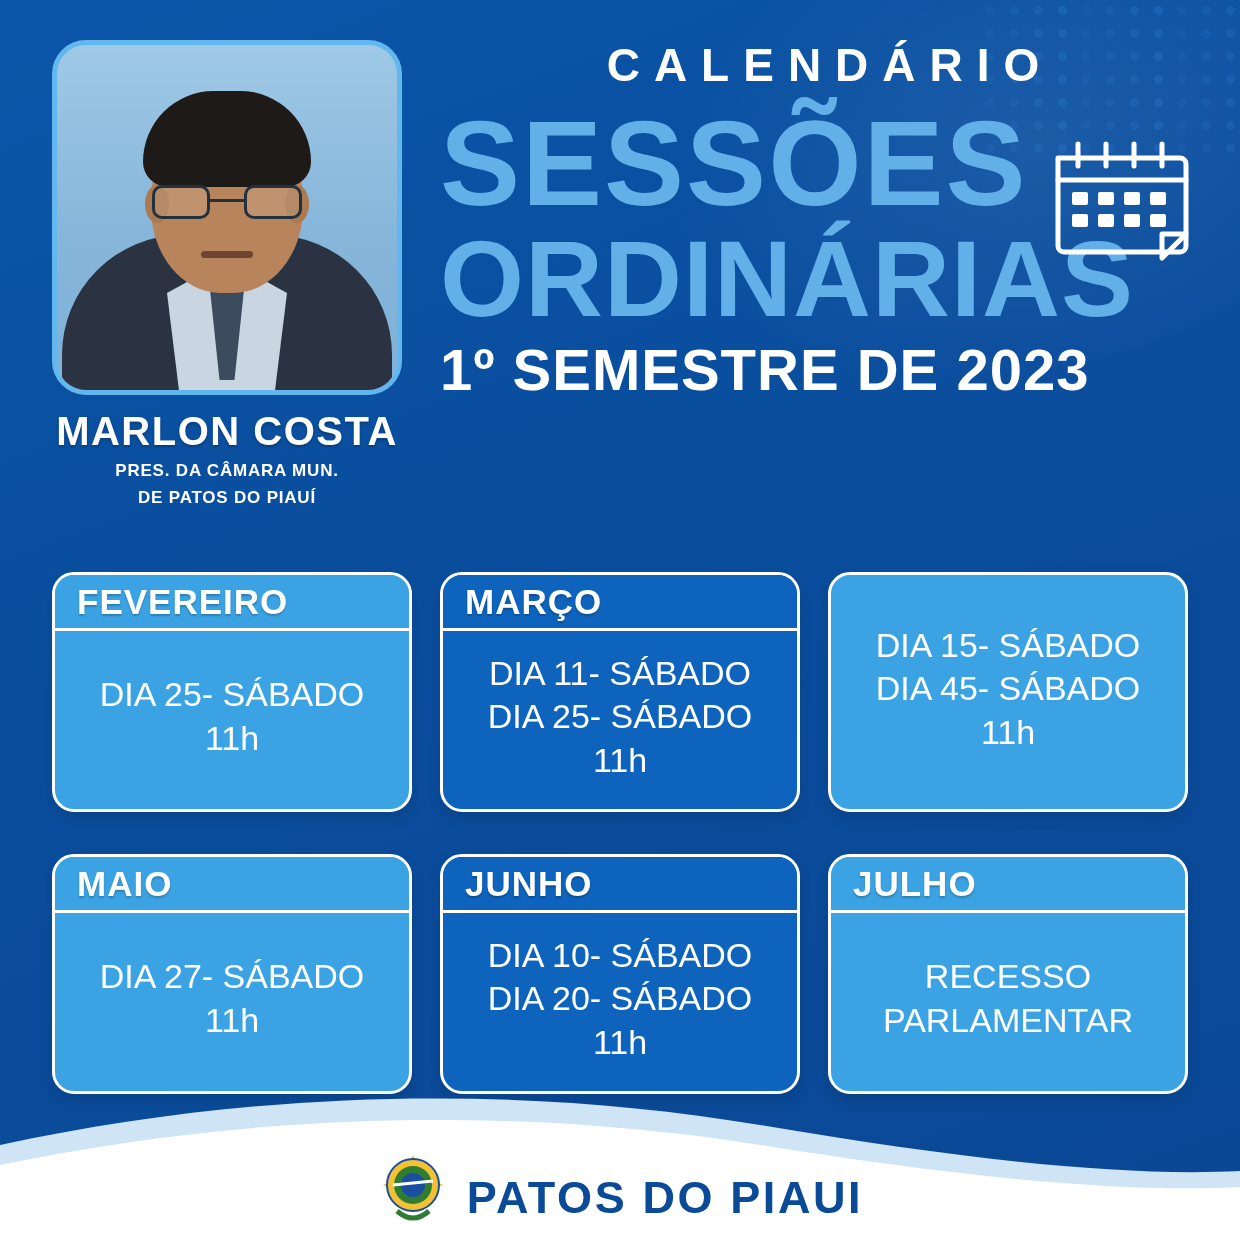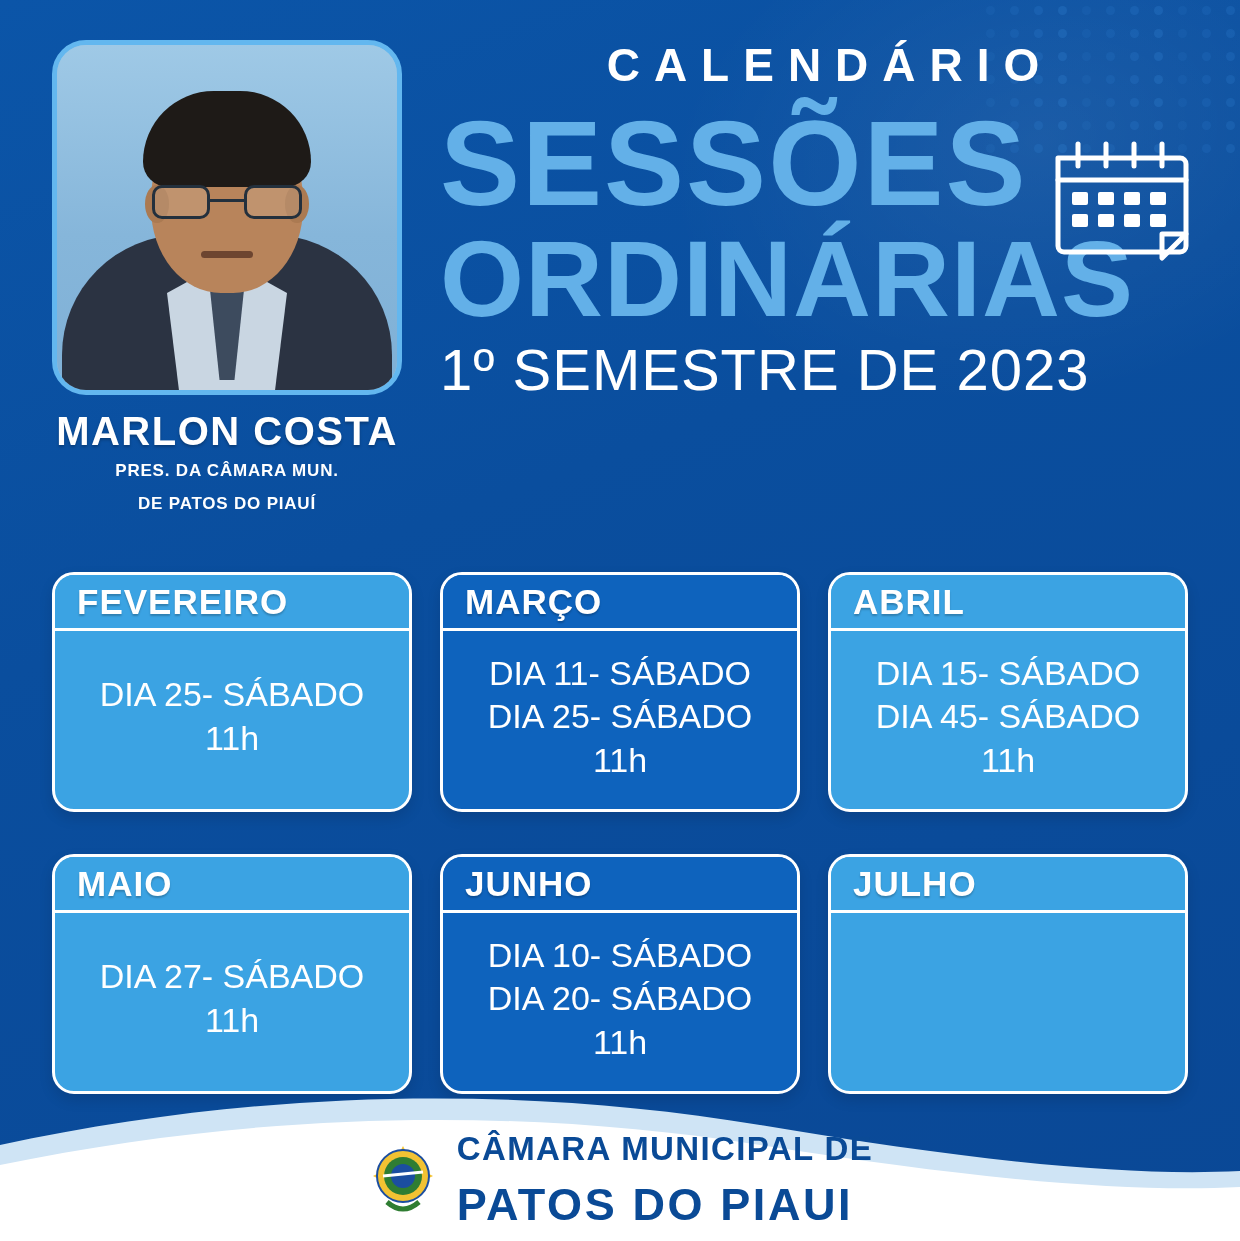--- a/index.html
+++ b/index.html
@@ -189,21 +189,21 @@
     font-size: 108px;
     font-weight: 800;
     letter-spacing: 1px;
     line-height: .98;
     margin-top: 6px;
     text-align: left;
   }
   .t-semestre {
     color: #ffffff;
     font-size: 58px;
-    font-weight: 400;
+    font-weight: 700;
     letter-spacing: 1px;
     margin-top: 4px;
     text-align: left;
   }
   .cal-icon {
     position: absolute;
     right: 16px; top: 96px;
     width: 150px; height: 140px;
   }
 
@@ -396,21 +396,21 @@
         <div class="p-hair"></div>
         <div class="p-glass">
             <i class="l"></i>
             <b></b>
             <i class="r"></i>
           </div>
         <div class="p-mouth"></div>
       </div>
       <div class="pres-name">MARLON COSTA</div>
       <div class="pres-role">PRES. DA CÂMARA MUN.</div>
-      <div class="pres-role" style="margin-top:12px">DE PATOS DO PIAUÍ</div>
+      <div class="pres-role" style="margin-top:6px">DE PATOS DO PIAUÍ</div>
     </div>
 
     <div class="title-block">
       <div class="t-calendario">CALENDÁRIO</div>
       <div class="t-sessoes">SESSÕES</div>
       <div class="t-ordinarias">ORDINÁRIAS</div>
       <div class="t-semestre">1º SEMESTRE DE 2023</div>
 
       <svg class="cal-icon" viewBox="0 0 150 140">
         <g fill="none" stroke="#ffffff" stroke-width="5" stroke-linecap="round" stroke-linejoin="round">
@@ -450,23 +450,20 @@
         <div class="card-head">
           <span>MARÇO</span>
         </div>
         <div class="card-body">
           <div class="line">DIA 11- SÁBADO</div>
           <div class="line">DIA 25- SÁBADO</div>
           <div class="line time">11h</div>
         </div>
       </div>
       <div class="card light">
-        <div class="card-head">
-          <span>ABRIL</span>
-        </div>
         <div class="card-body">
           <div class="line">DIA 15- SÁBADO</div>
           <div class="line">DIA 45- SÁBADO</div>
           <div class="line time">11h</div>
         </div>
       </div>
       <div class="card light">
         <div class="card-head">
           <span>MAIO</span>
         </div>
@@ -481,20 +478,24 @@
         </div>
         <div class="card-body">
           <div class="line">DIA 10- SÁBADO</div>
           <div class="line">DIA 20- SÁBADO</div>
           <div class="line time">11h</div>
         </div>
       </div>
       <div class="card light">
         <div class="card-head">
           <span>JULHO</span>
+        </div>
+        <div class="card-body">
+          <div class="line">RECESSO</div>
+          <div class="line">PARLAMENTAR</div>
         </div>
       </div>
     </div>
 
   <svg class="footer-wave" viewBox="0 0 1240 160" preserveAspectRatio="none">
     <path d="M0,64 C260,8 520,4 760,44 C960,78 1120,96 1240,90 L1240,160 L0,160 Z" fill="#cfe4f5"></path>
     <path d="M0,84 C260,30 520,26 760,64 C960,96 1120,112 1240,106 L1240,160 L0,160 Z" fill="#ffffff"></path>
   </svg>
 
   <div class="footer">
@@ -505,18 +506,17 @@
       <path d="M16 34 L56 30" stroke="#ffffff" stroke-width="3" fill="none"></path>
       <g fill="#f2c233">
         <path d="M36 4 L40 12 L32 12 Z"></path>
         <path d="M6 34 L14 30 L14 38 Z"></path>
         <path d="M66 34 L58 30 L58 38 Z"></path>
       </g>
       <path d="M20 60 Q36 74 52 60" stroke="#2f7d32" stroke-width="5" fill="none"></path>
       <circle cx="36" cy="34" r="26" fill="none" stroke="#1b4ea0" stroke-width="2"></circle>
     </svg>
     <div class="footer-text">
-      <div class="f-l1">CÂMARA MUNICIPAL DE</div>
       <div class="f-l2">PATOS DO PIAUI</div>
     </div>
   </div>
 
 </div>
 
 </body></html>

